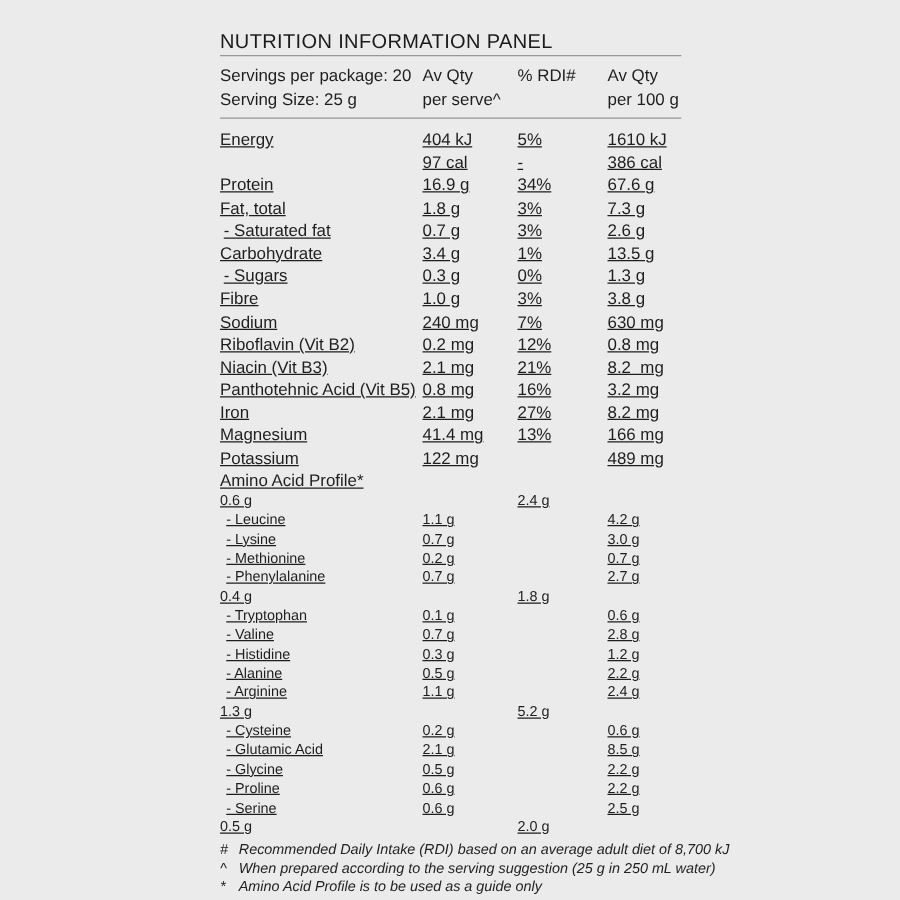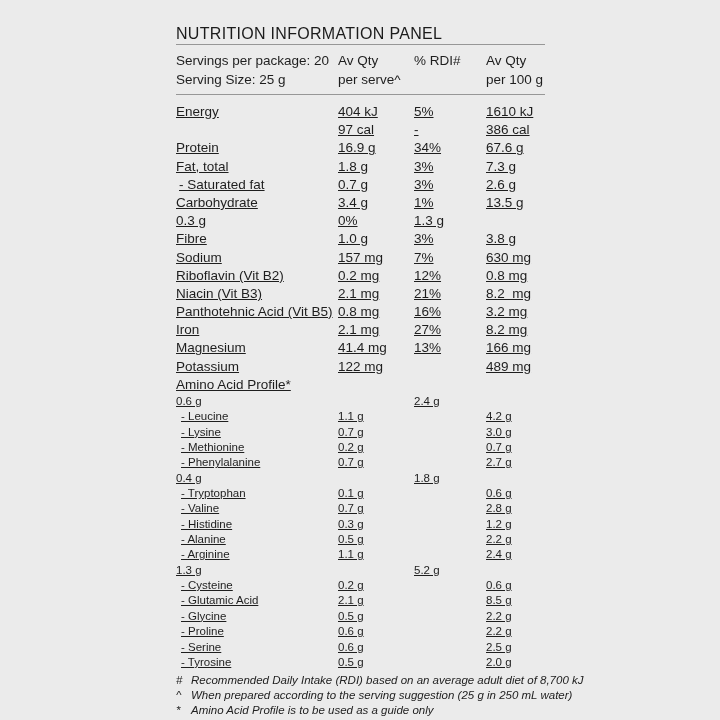--- a/index.html
+++ b/index.html
@@ -90,33 +90,34 @@
         <div class="cell rdi">3%</div>
         <div class="cell per_100g">2.6 g</div>
       </div>
       <div class="row main">
         <div class="cell label">Carbohydrate</div>
         <div class="cell per_serve">3.4 g</div>
         <div class="cell rdi">1%</div>
         <div class="cell per_100g">13.5 g</div>
       </div>
       <div class="row sub-main">
+        <div class="cell label">- Sugars</div>
         <div class="cell per_serve">0.3 g</div>
         <div class="cell rdi">0%</div>
         <div class="cell per_100g">1.3 g</div>
       </div>
       <div class="row main">
         <div class="cell label">Fibre</div>
         <div class="cell per_serve">1.0 g</div>
         <div class="cell rdi">3%</div>
         <div class="cell per_100g">3.8 g</div>
       </div>
       <div class="row main">
         <div class="cell label">Sodium</div>
-        <div class="cell per_serve">157 mg</div>
+        <div class="cell per_serve">240 mg</div>
         <div class="cell rdi">7%</div>
         <div class="cell per_100g">630 mg</div>
       </div>
       <div class="row main">
         <div class="cell label">Riboflavin (Vit B2)</div>
         <div class="cell per_serve">0.2 mg</div>
         <div class="cell rdi">12%</div>
         <div class="cell per_100g">0.8 mg</div>
       </div>
       <div class="row main">
@@ -248,21 +249,20 @@
         <div class="cell rdi"></div>
         <div class="cell per_100g">2.2 g</div>
       </div>
       <div class="row amino">
         <div class="cell label">- Serine</div>
         <div class="cell per_serve">0.6 g</div>
         <div class="cell rdi"></div>
         <div class="cell per_100g">2.5 g</div>
       </div>
       <div class="row amino">
-        <div class="cell label">- Tyrosine</div>
         <div class="cell per_serve">0.5 g</div>
         <div class="cell rdi"></div>
         <div class="cell per_100g">2.0 g</div>
       </div>
     </div>
 
   <div class="footnotes">
     <div class="footnote">
       <span class="marker">#</span>
       <span class="ftext">Recommended Daily Intake (RDI) based on an average adult diet of 8,700 kJ</span>

